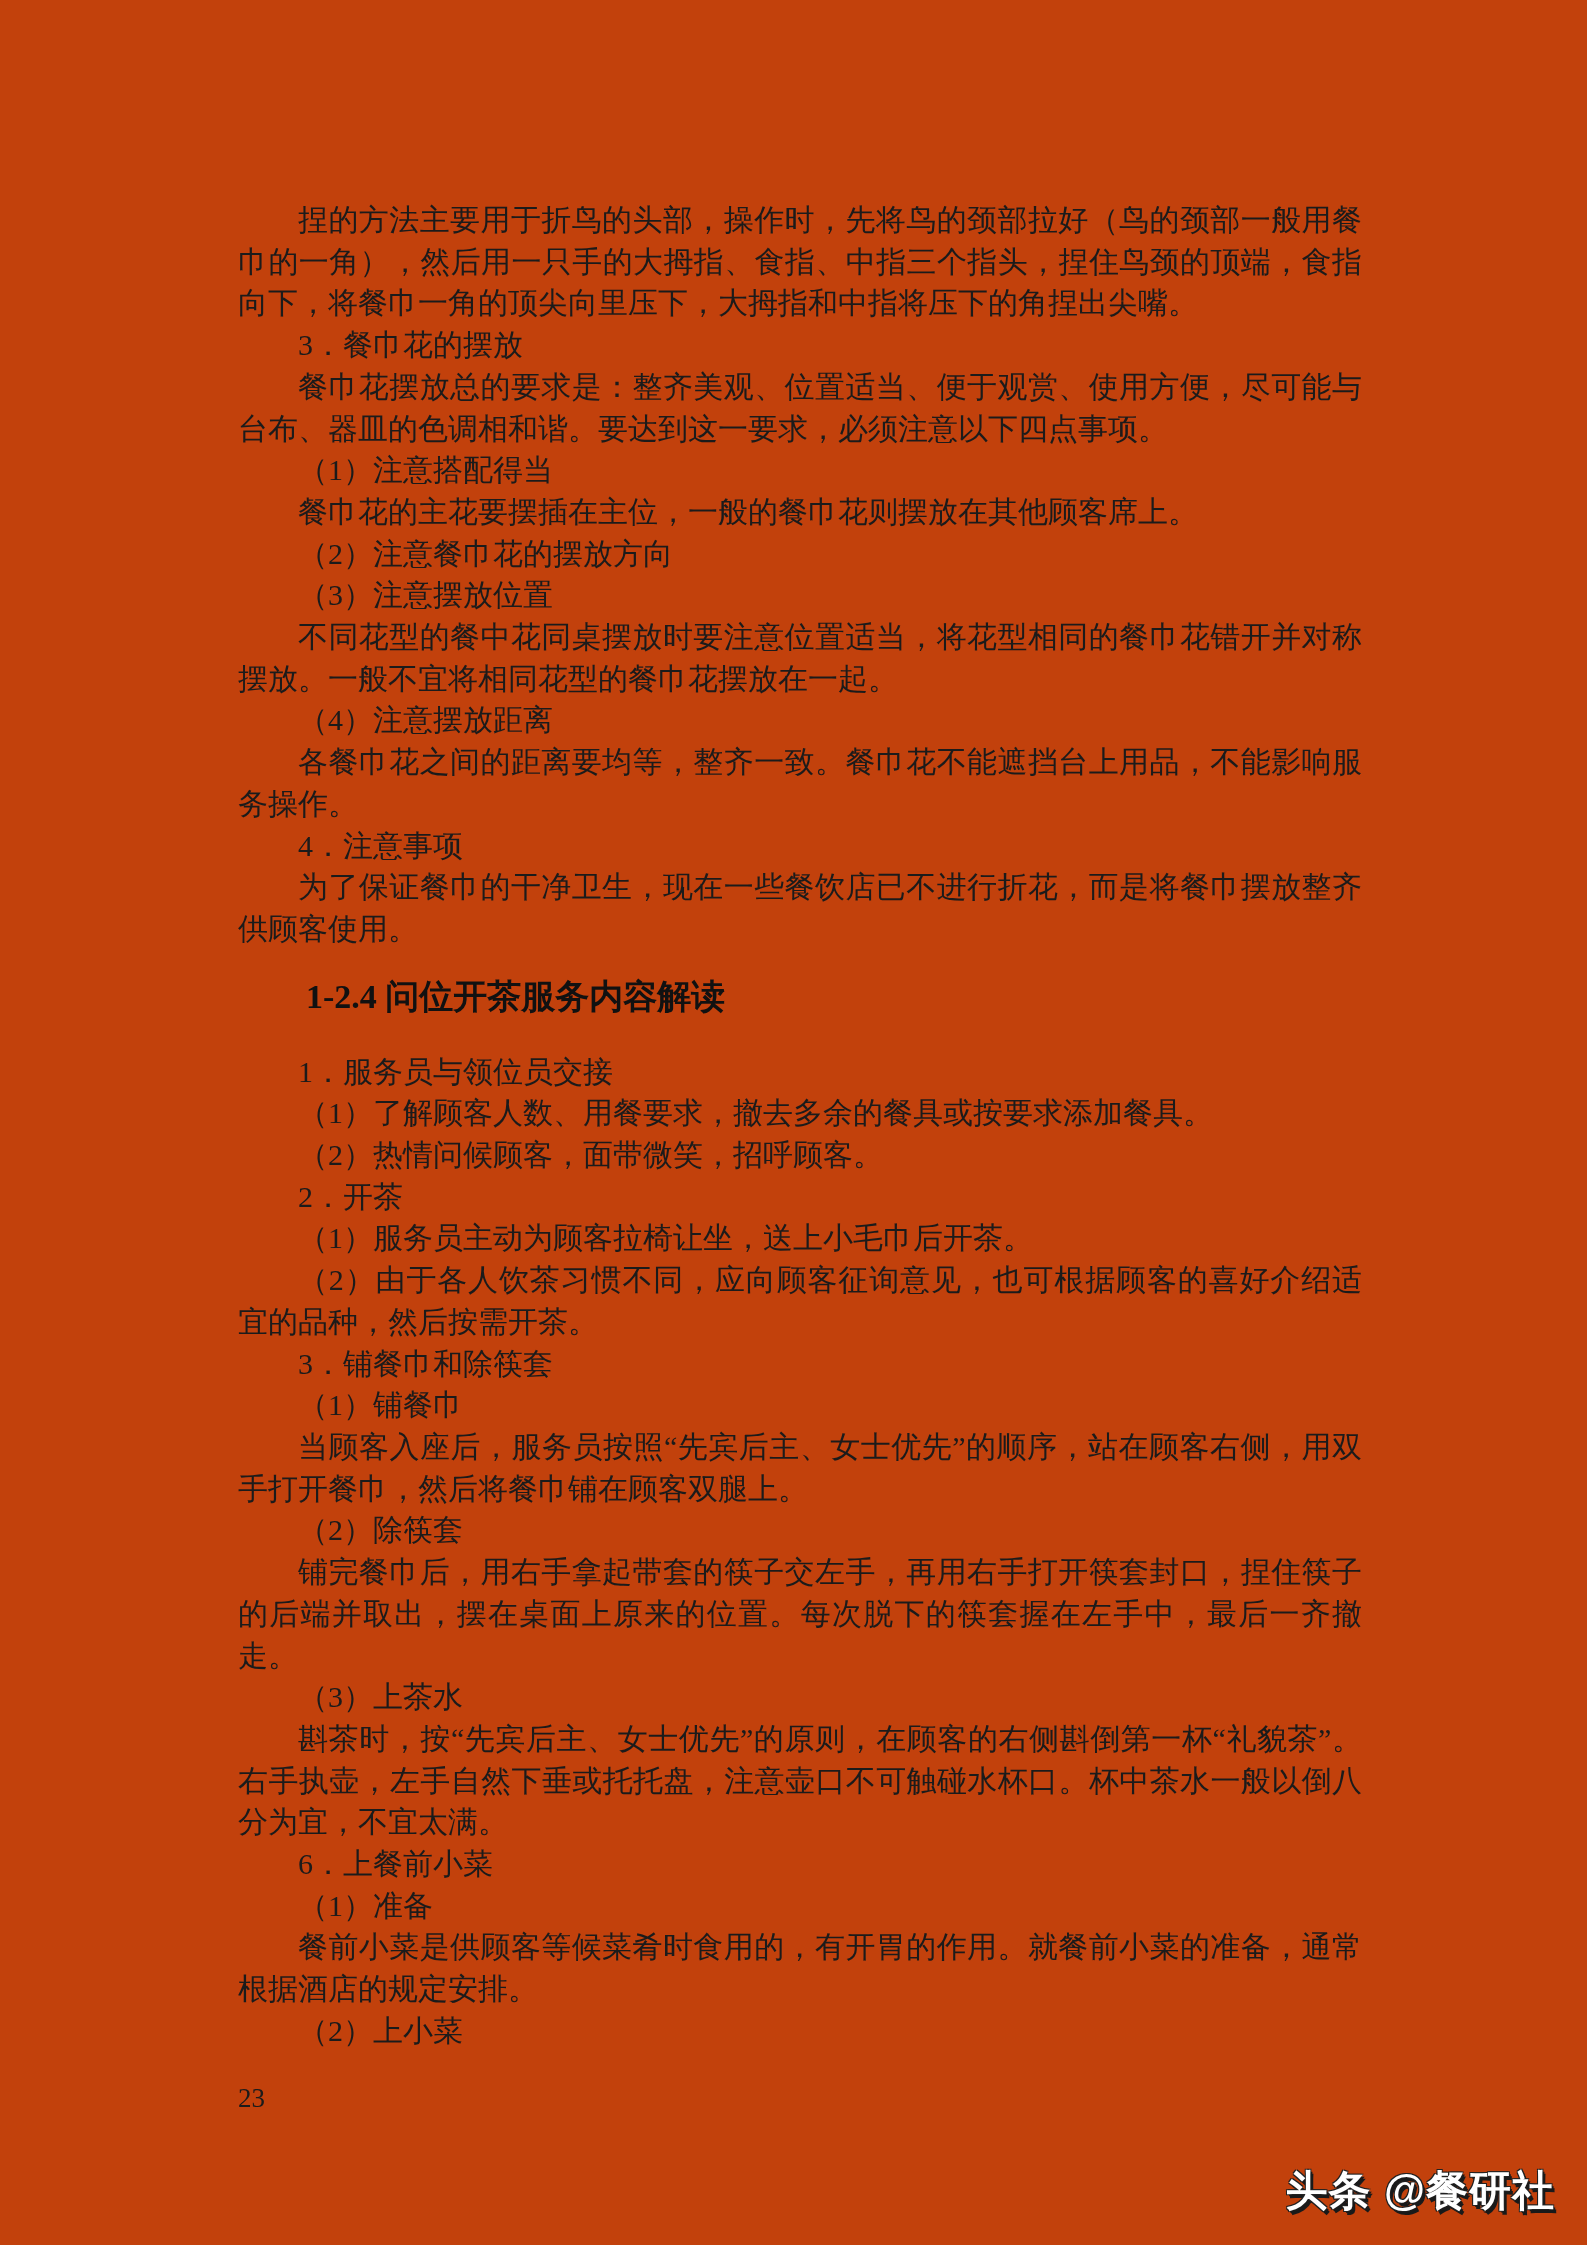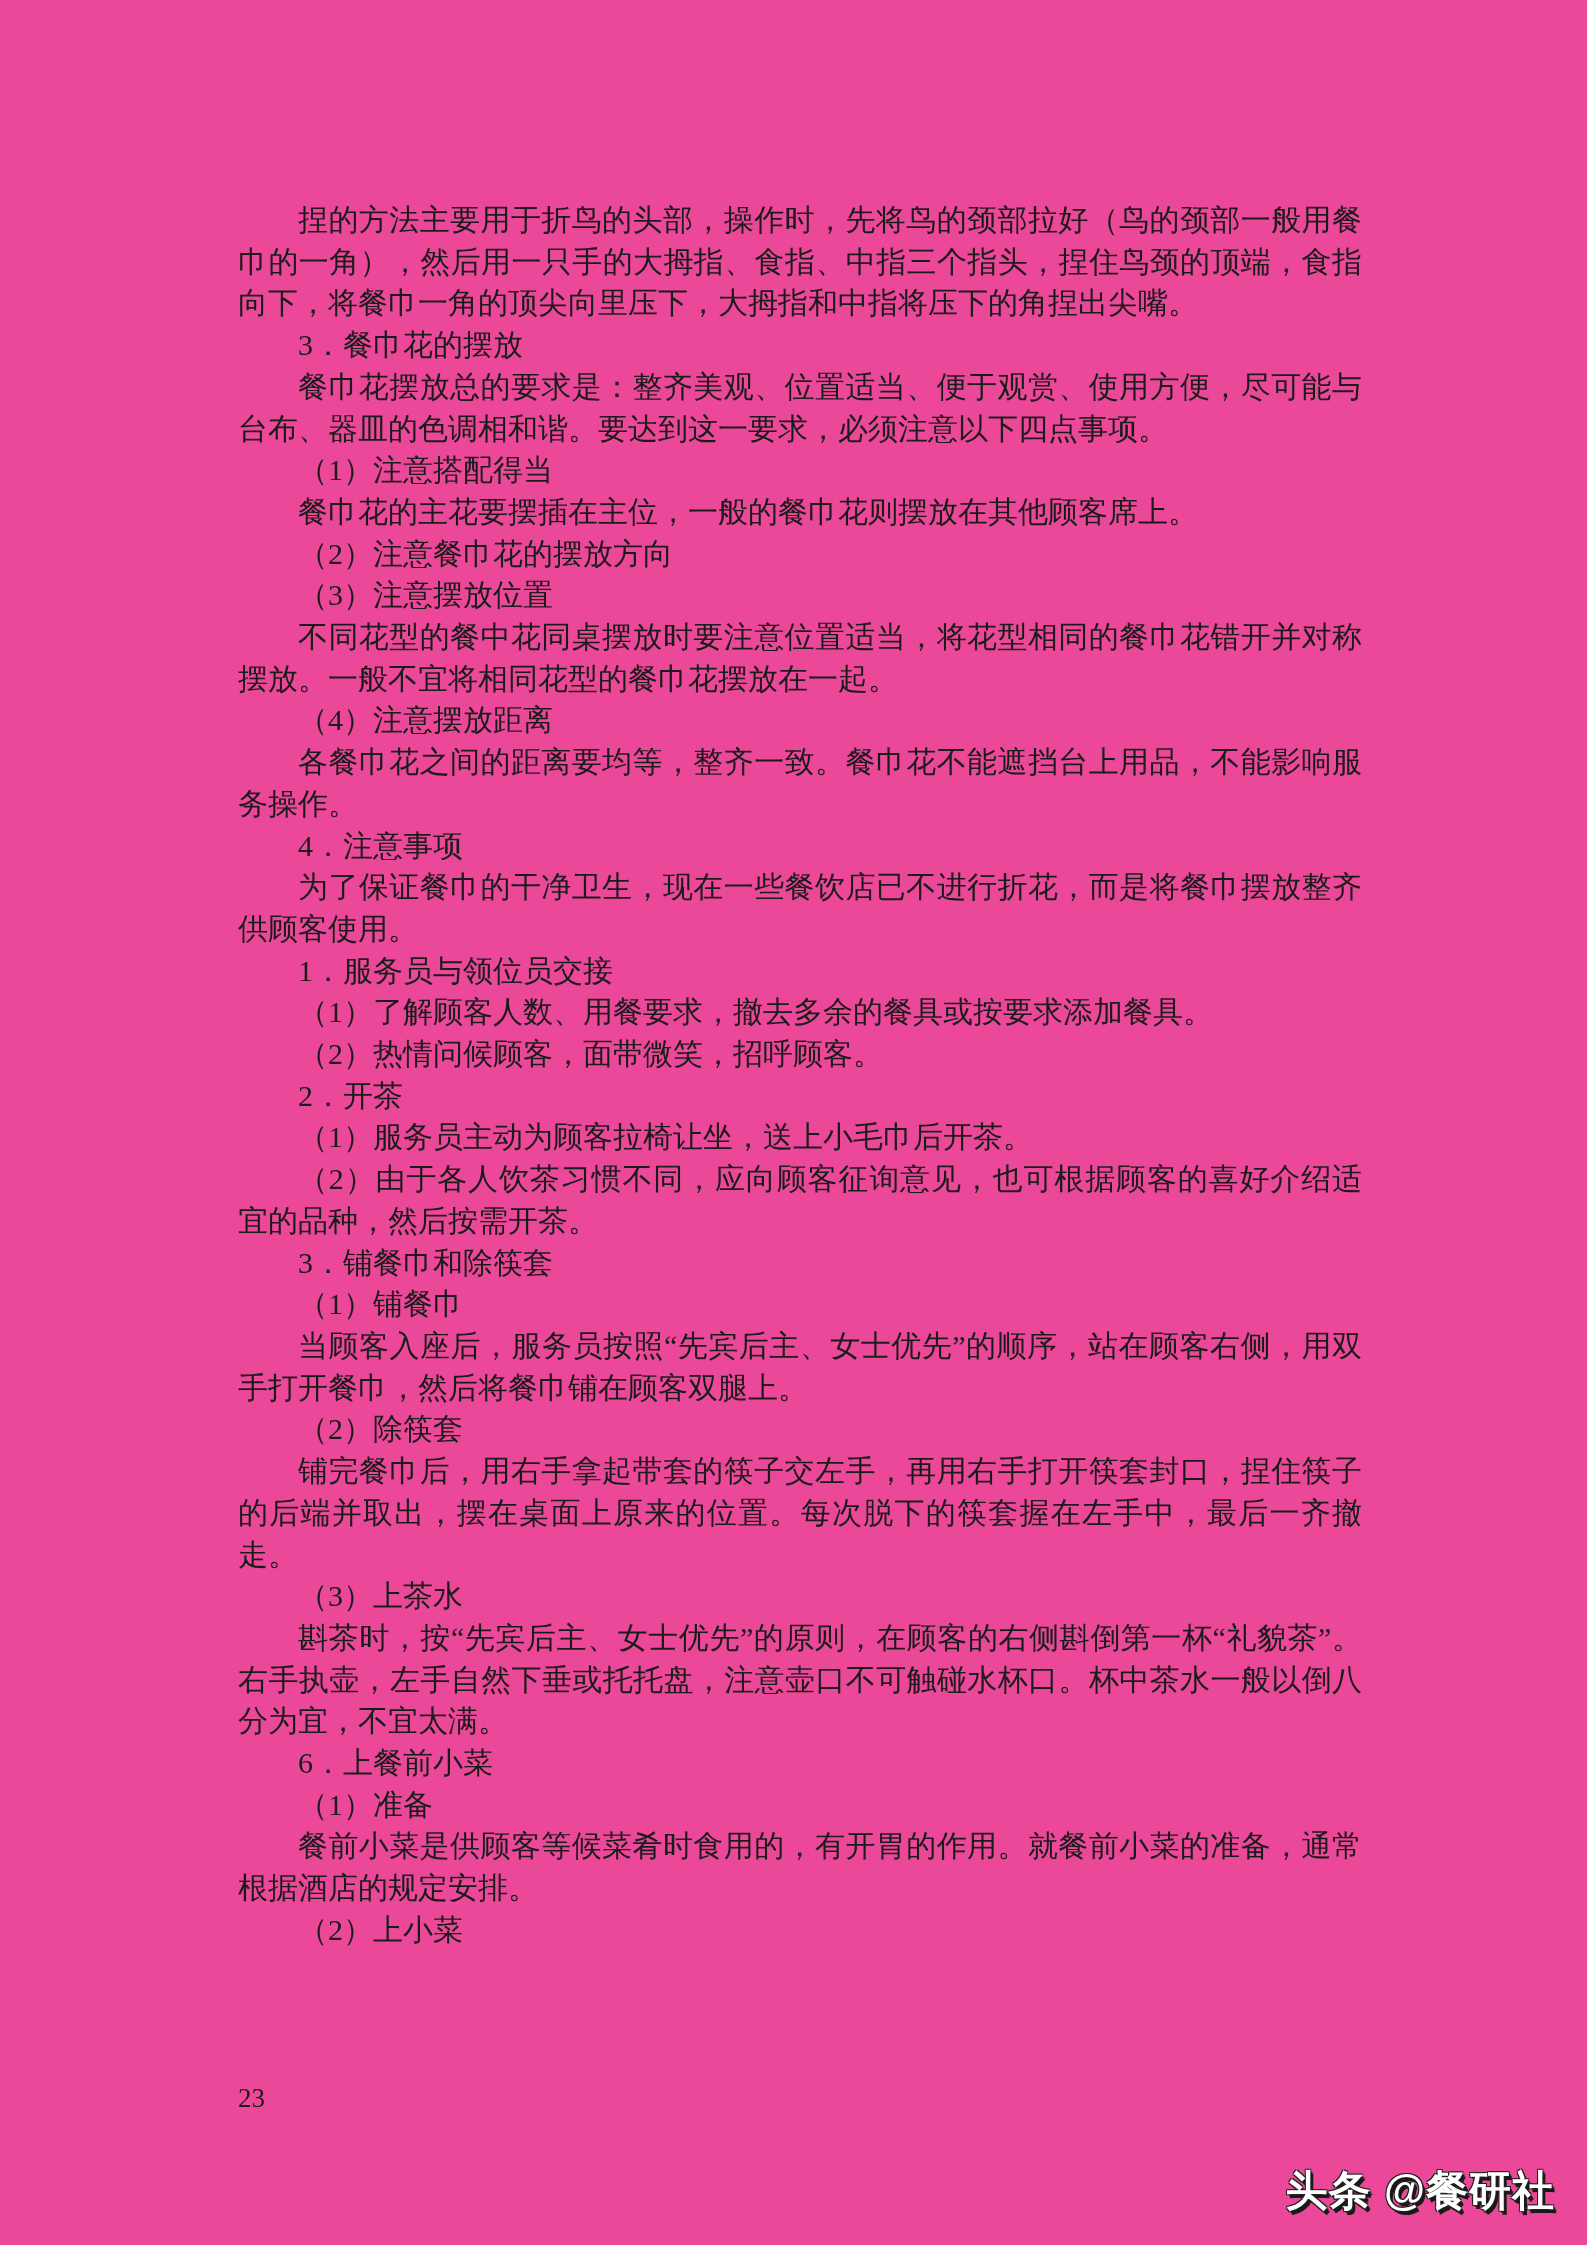--- a/index.html
+++ b/index.html
@@ -4,21 +4,21 @@
 <style>
   html, body {
     margin: 0;
     padding: 0;
     background: #ffffff;
   }
   #page {
     position: relative;
     width: 1587px;
     height: 2245px;
-    background: #ec4899;
+    background: #c2410c;
     overflow: hidden;
     font-family: "Liberation Serif", "DejaVu Serif", serif;
     color: #1b1b1b;
   }
   #doc {
     position: absolute;
     left: 238px;
     top: 199px;
     width: 1124px;
     font-size: 30px;
@@ -82,20 +82,21 @@
     <p>（1）注意搭配得当</p>
     <p>餐巾花的主花要摆插在主位，一般的餐巾花则摆放在其他顾客席上。</p>
     <p>（2）注意餐巾花的摆放方向</p>
     <p>（3）注意摆放位置</p>
     <p>不同花型的餐中花同桌摆放时要注意位置适当，将花型相同的餐巾花错开并对称摆放。一般不宜将相同花型的餐巾花摆放在一起。</p>
     <p>（4）注意摆放距离</p>
     <p>各餐巾花之间的距离要均等，整齐一致。餐巾花不能遮挡台上用品，不能影响服务操作。</p>
     <p>4．注意事项</p>
     <p>为了保证餐巾的干净卫生，现在一些餐饮店已不进行折花，而是将餐巾摆放整齐供顾客使用。</p>
 
+    <h2>1-2.4 问位开茶服务内容解读</h2>
 
     <p>1．服务员与领位员交接</p>
     <p>（1）了解顾客人数、用餐要求，撤去多余的餐具或按要求添加餐具。</p>
     <p>（2）热情问候顾客，面带微笑，招呼顾客。</p>
     <p>2．开茶</p>
     <p>（1）服务员主动为顾客拉椅让坐，送上小毛巾后开茶。</p>
     <p>（2）由于各人饮茶习惯不同，应向顾客征询意见，也可根据顾客的喜好介绍适宜的品种，然后按需开茶。</p>
     <p>3．铺餐巾和除筷套</p>
     <p>（1）铺餐巾</p>
     <p>当顾客入座后，服务员按照“先宾后主、女士优先”的顺序，站在顾客右侧，用双手打开餐巾，然后将餐巾铺在顾客双腿上。</p>

